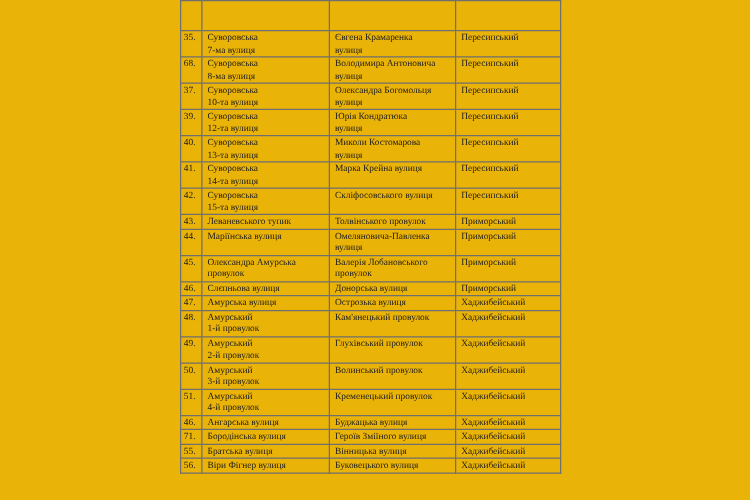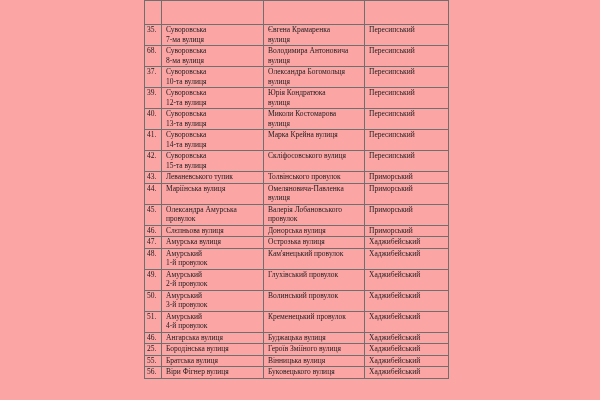--- a/index.html
+++ b/index.html
@@ -4,21 +4,21 @@
 <style>
   html, body {
     margin: 0;
     padding: 0;
     background: #ffffff;
   }
   .page {
     position: relative;
     width: 600px;
     height: 400px;
-    background: #fca5a5;
+    background: #eab308;
     overflow: hidden;
     font-family: "Liberation Serif", "DejaVu Serif", serif;
     color: #1c1c1c;
   }
   table.street-table {
     position: absolute;
     left: 144px;
     top: 0;
     border-collapse: collapse;
     table-layout: fixed;
@@ -182,21 +182,21 @@
           <td>Кременецький провулок</td>
           <td>Хаджибейський</td>
         </tr>
         <tr>
           <td class="num">46.</td>
           <td>Ангарська вулиця</td>
           <td>Буджацька вулиця</td>
           <td>Хаджибейський</td>
         </tr>
         <tr>
-          <td class="num">25.</td>
+          <td class="num">71.</td>
           <td>Бородінська вулиця</td>
           <td>Героїв Зміїного вулиця</td>
           <td>Хаджибейський</td>
         </tr>
         <tr>
           <td class="num">55.</td>
           <td>Братська вулиця</td>
           <td>Вінницька вулиця</td>
           <td>Хаджибейський</td>
         </tr>

